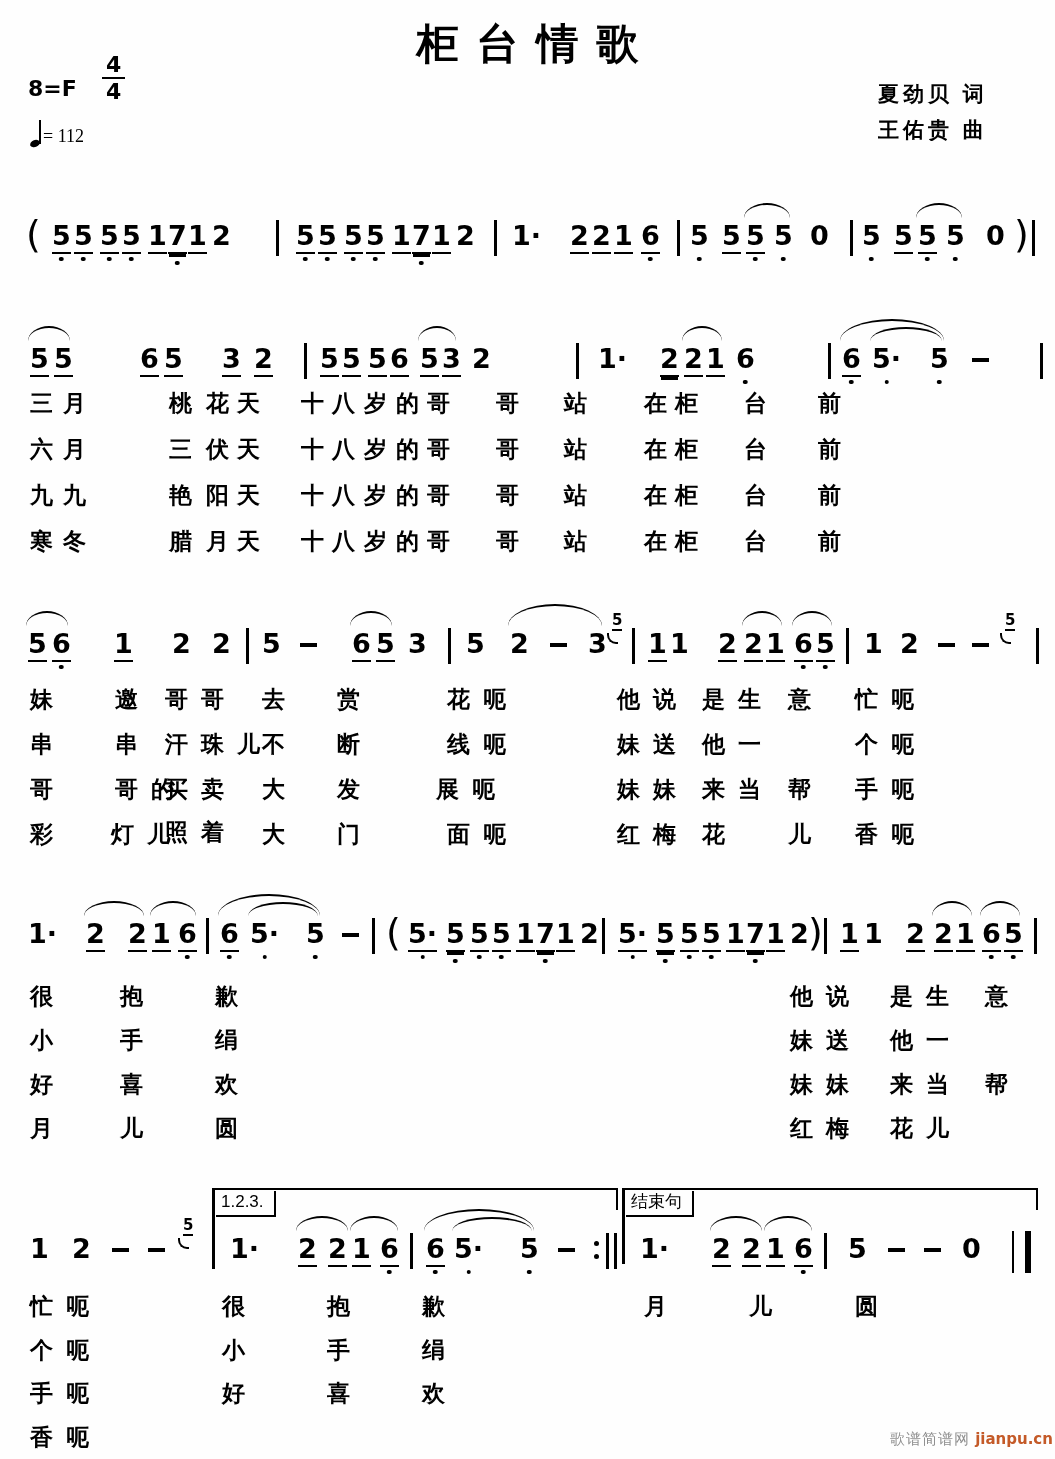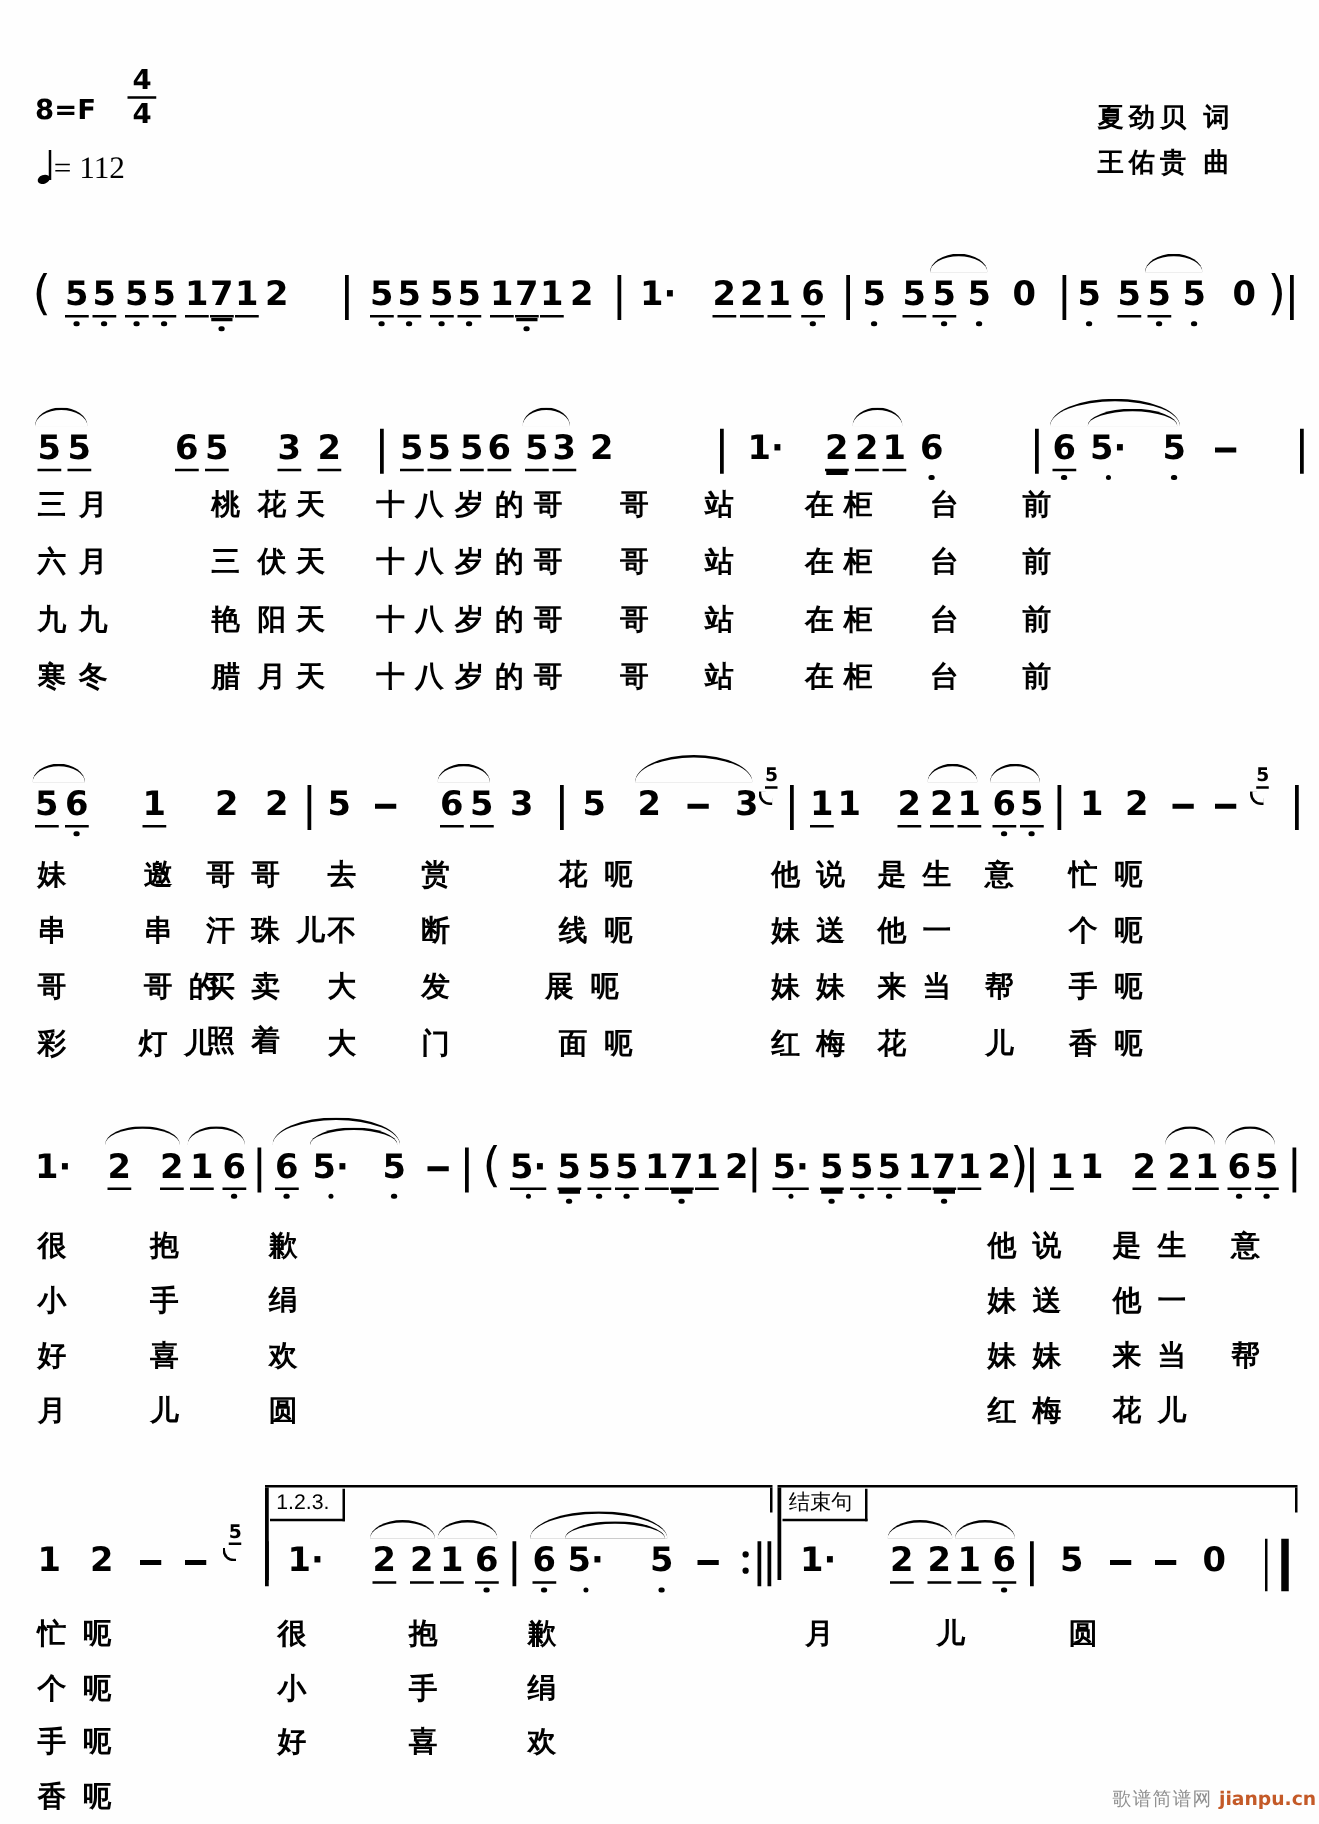--- a/index.html
+++ b/index.html
@@ -7,21 +7,21 @@
          font-family:"Liberation Sans",sans-serif;overflow:hidden;}
 
   
   .title{position:absolute;left:0;right:0;top:16px;text-align:center;
          font-size:42px;font-weight:700;letter-spacing:18px;text-indent:18px;}
   .keysig{position:absolute;left:28px;top:76px;font-size:22px;font-weight:700;
           font-family:"DejaVu Sans",sans-serif;}
   .ts{position:absolute;left:102px;top:52px;text-align:center;font-weight:700;
       font-size:22px;line-height:1.15;font-family:"DejaVu Sans",sans-serif;}
   .ts .den{border-top:2.5px solid #000;padding:0 4px;}
-  .tempo{position:absolute;left:30px;top:120px;font-size:25px;
+  .tempo{position:absolute;left:30px;top:120px;font-size:18px;
          font-family:"Liberation Serif",serif;}
   .qn{display:inline-block;position:relative;width:13px;height:28px;vertical-align:-6px;}
   .qn::before{content:"";position:absolute;left:0;bottom:1px;width:10px;height:7px;
               background:#000;border-radius:50%;transform:rotate(-20deg);}
   .qn::after{content:"";position:absolute;right:2px;top:0;width:2px;height:24px;background:#000;}
   .credit{position:absolute;left:878px;font-size:21px;letter-spacing:4px;font-weight:600;}
   .credit.c1{top:80px}.credit.c2{top:116px}
 
   
   .mline{position:absolute;left:0;width:100%;height:0;}
@@ -63,20 +63,21 @@
 
   
   .wm{position:absolute;left:890px;top:1430px;font-size:15px;letter-spacing:1px;}
   .wm .site{color:#8f8f8f;}
   .wm .lnk{font-weight:700;font-family:"DejaVu Sans",sans-serif;letter-spacing:0;}
 </style>
 </head>
 <body>
 
 <div id="stage" style="background: rgb(254, 254, 254);">
+  <div class="title">柜台情歌</div>
   <div class="keysig">8=F</div>
   <div class="ts">
     <div class="num">4</div>
     <div class="den">4</div>
   </div>
   <div class="tempo"><span class="qn"></span><span>=</span><span> 112</span></div>
   <div class="credit c1">夏劲贝 词</div>
   <div class="credit c2">王佑贵 曲</div>
 
   <div class="wm">

